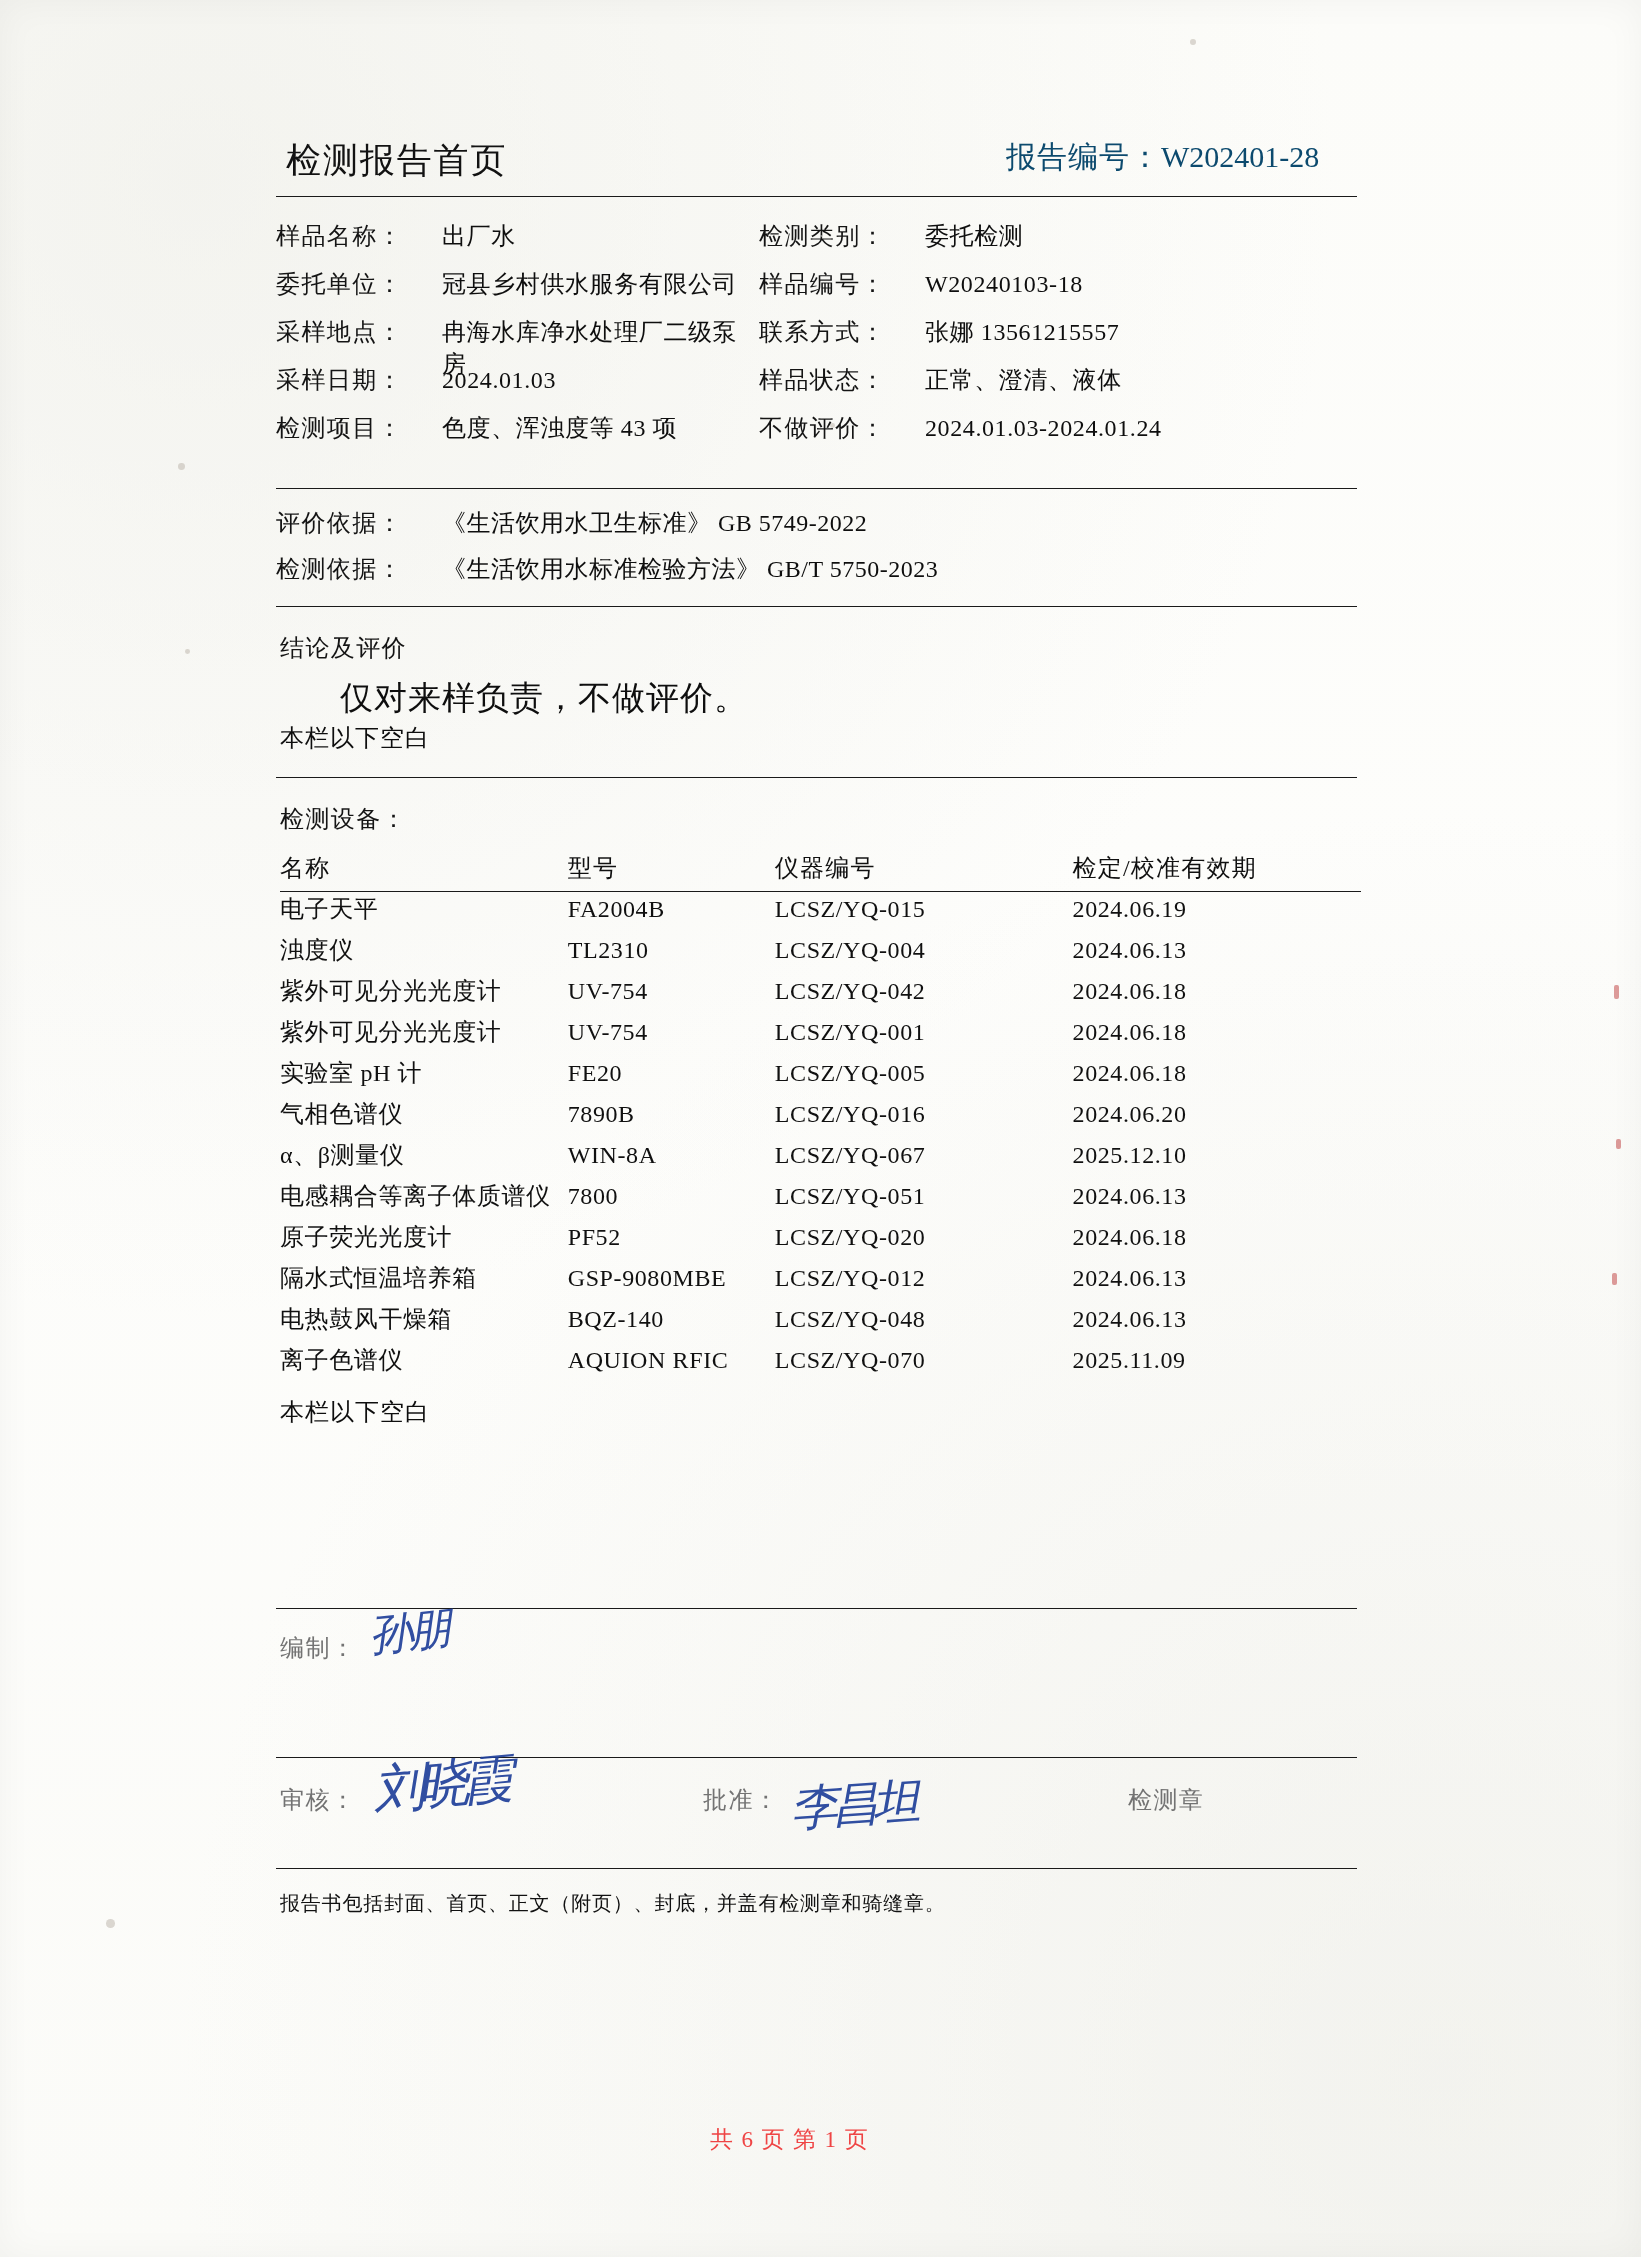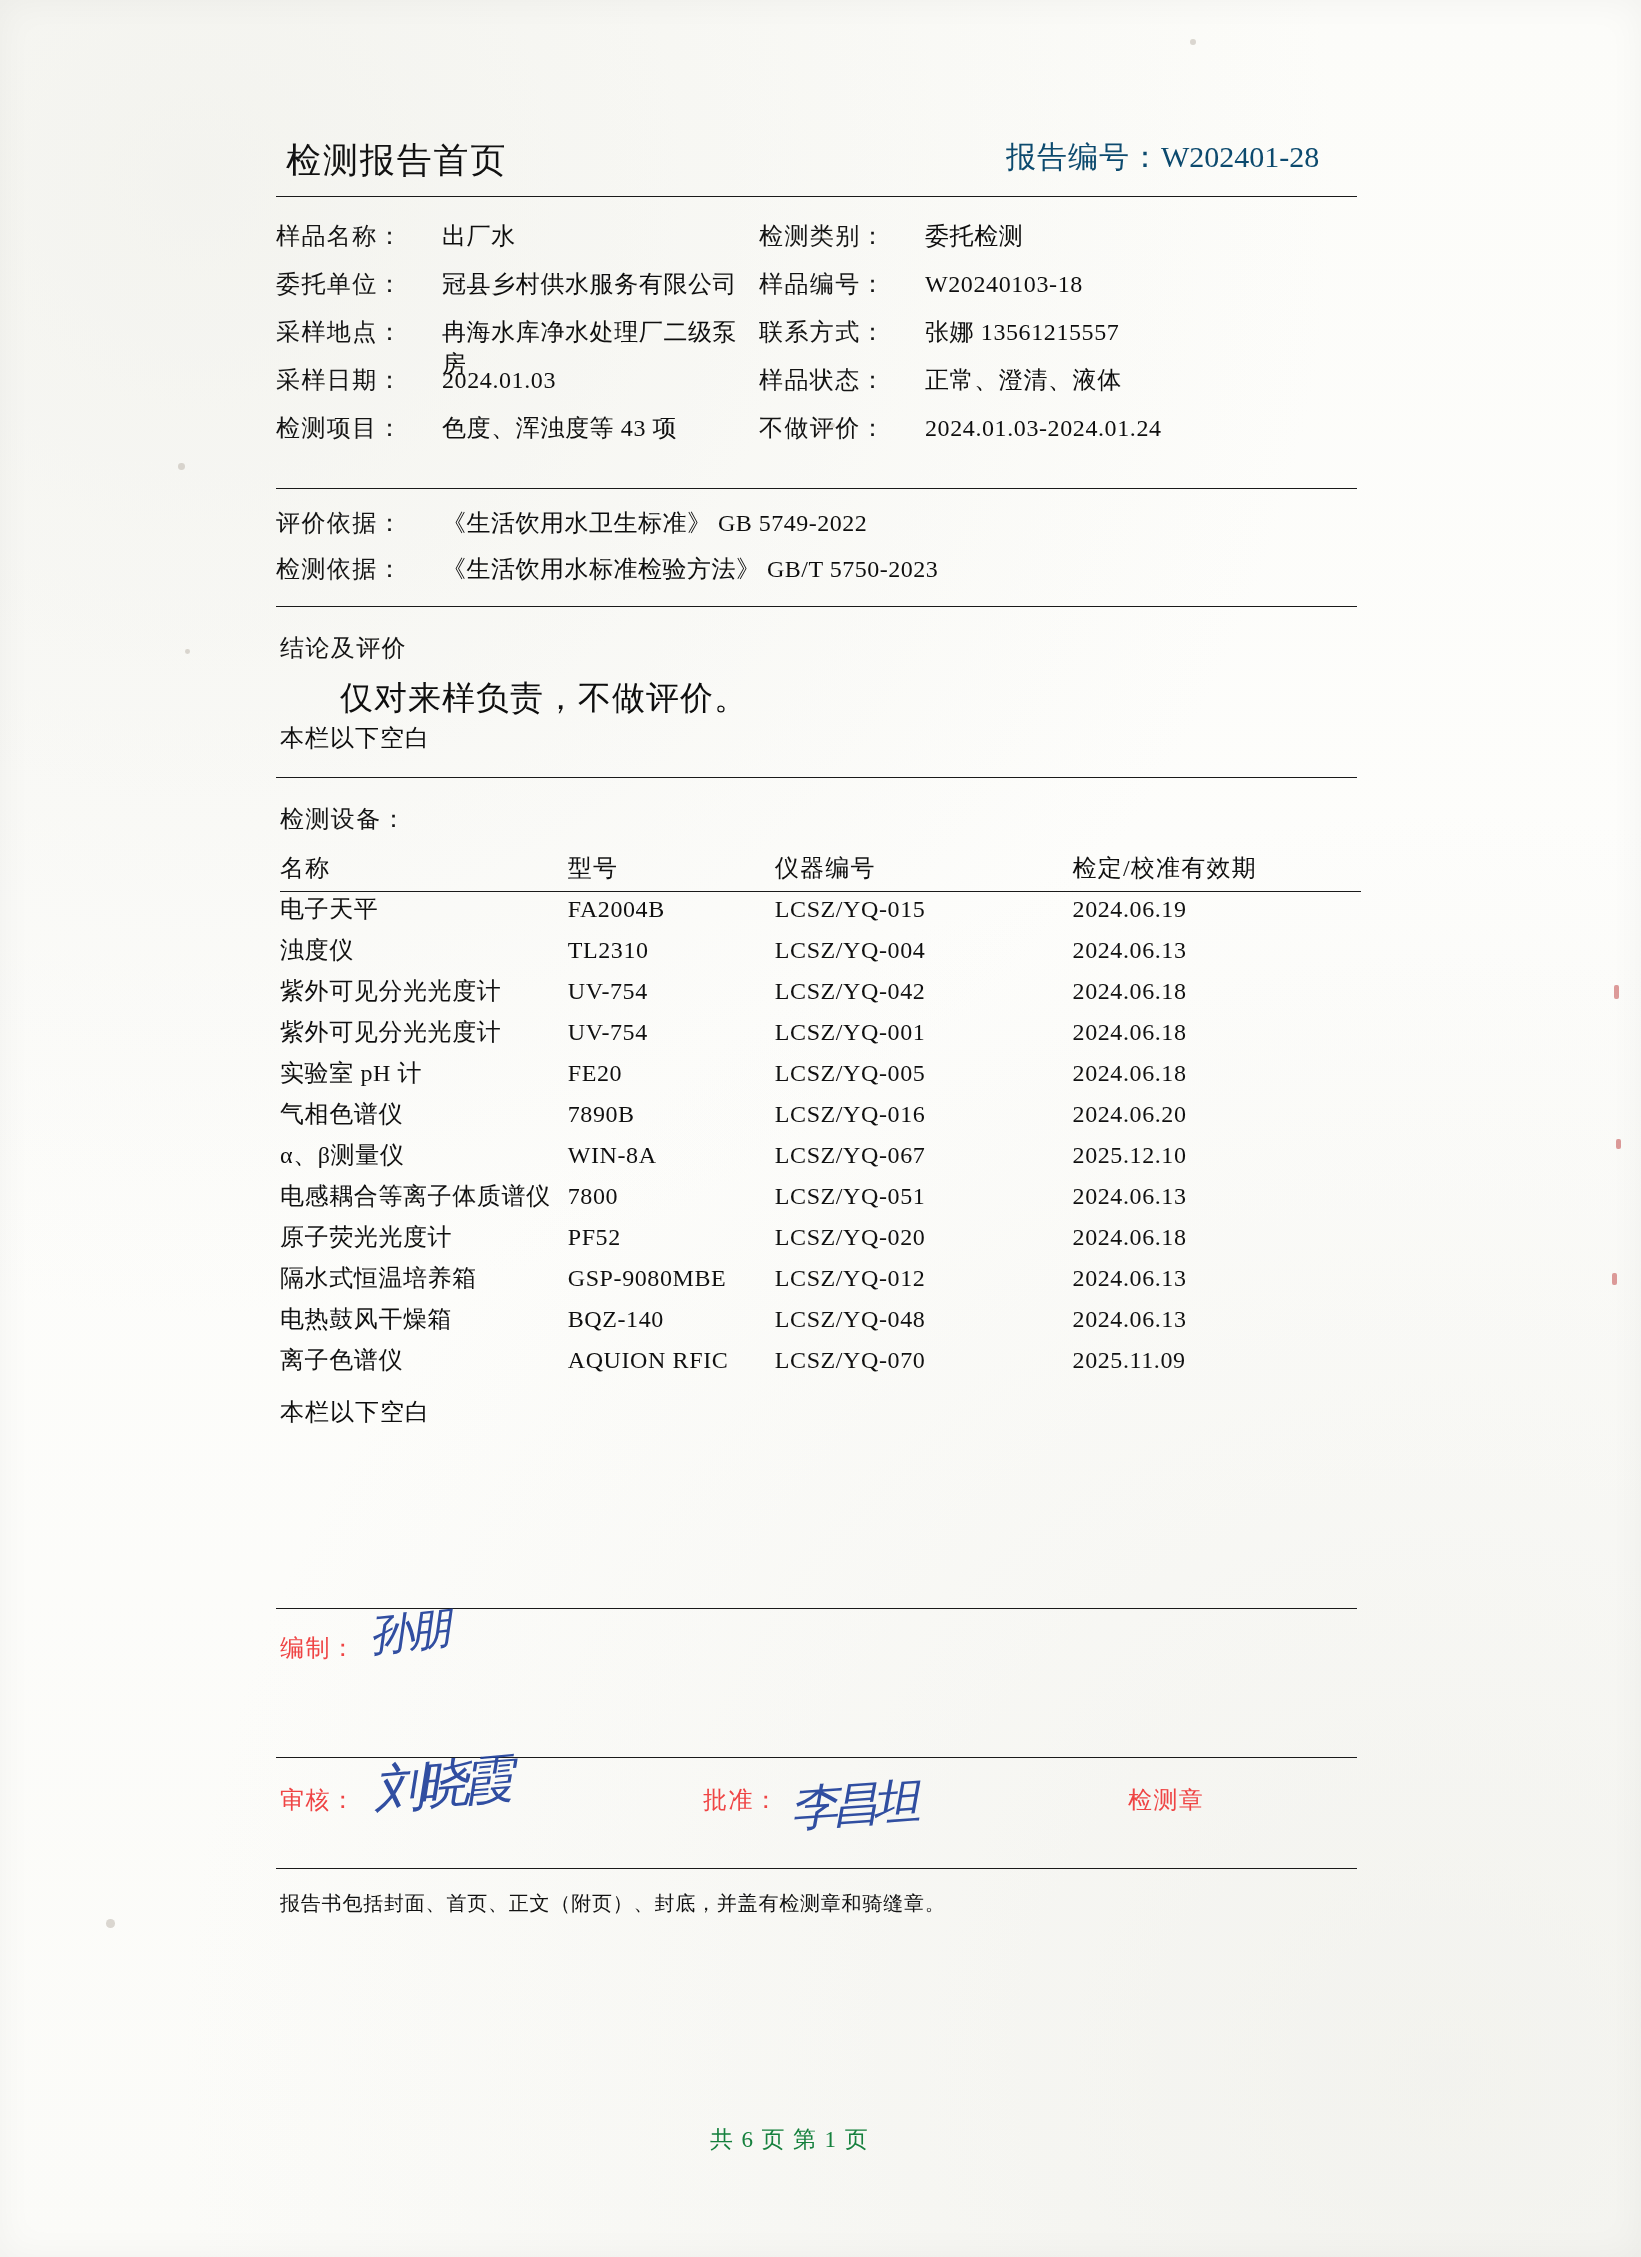--- a/index.html
+++ b/index.html
@@ -192,21 +192,21 @@
     font-size: 24px;
     letter-spacing: 1px;
     color: #0e0e0e;
   }
 
   
   .sig-label {
     position: absolute;
     font-size: 24px;
     letter-spacing: 1.4px;
-    color: #ef4444;
+    color: #737373;
   }
   .sig-compile { left: 280px; top: 1632px; }
   .sig-review  { left: 280px; top: 1784px; }
   .sig-approve { left: 703px; top: 1784px; }
   .sig-stamp   { left: 1128px; top: 1784px; }
 
   .handwrite {
     position: absolute;
     color: #20409a;
     font-family: "DejaVu Serif", serif;
@@ -243,21 +243,21 @@
   }
 
   .footer {
     position: absolute;
     left: 0;
     top: 2124px;
     width: 1579px;
     text-align: center;
     font-size: 23px;
     letter-spacing: 1.4px;
-    color: #15803d;
+    color: #ef4444;
   }
 
   
   .speck {
     position: absolute;
     background: #b9b2a8;
     border-radius: 50%;
     opacity: 0.5;
   }
   .mark-red {

